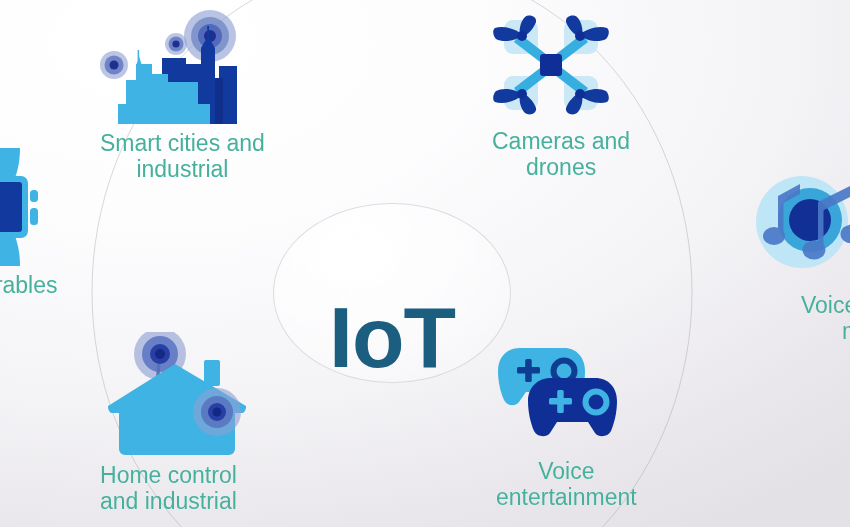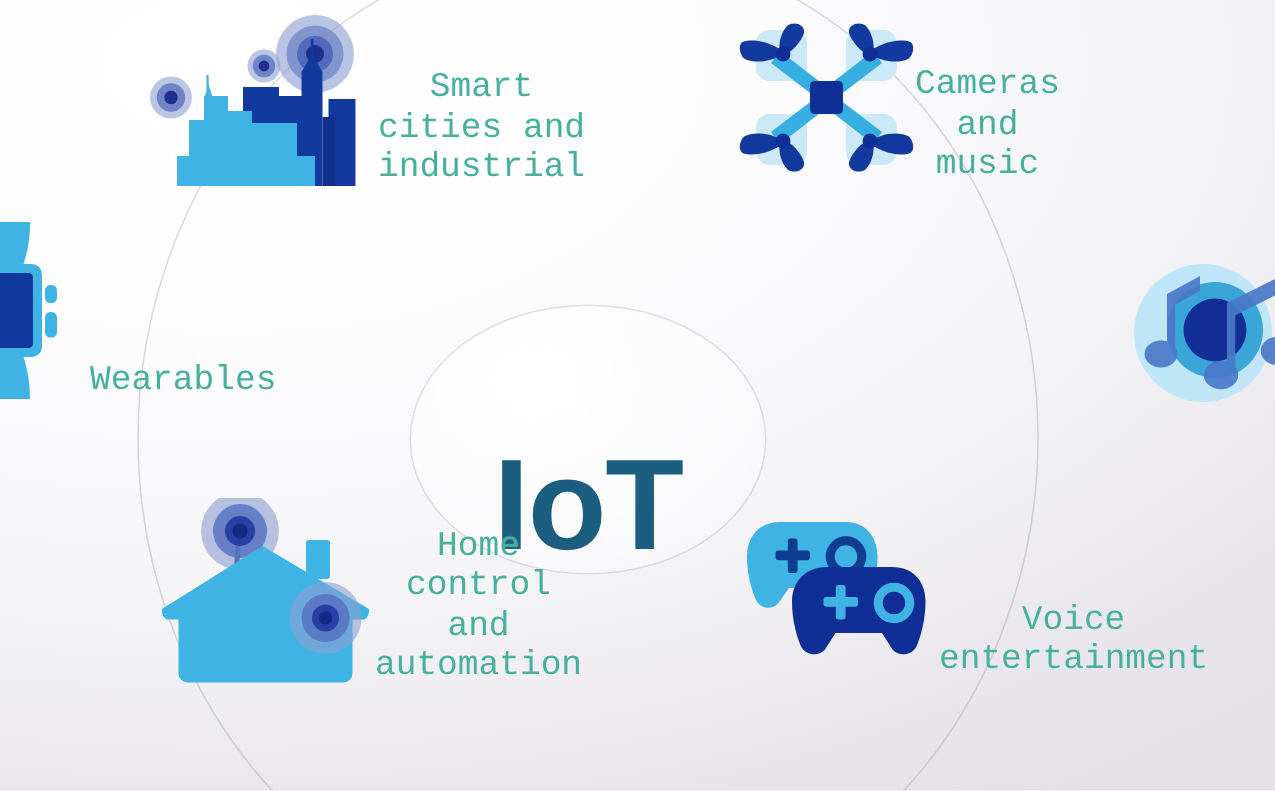--- a/index.html
+++ b/index.html
@@ -22,21 +22,21 @@
     border:1px solid rgba(150,150,160,0.30);
     background:radial-gradient(ellipse at 35% 28%, rgba(255,255,255,0.95) 0%, rgba(252,252,253,0.75) 55%, rgba(245,244,247,0.25) 100%);
     display:flex; align-items:flex-end; justify-content:center;
   }
   .hub-label {
     font-size:86px; font-weight:bold; color:#1b5e80;
     letter-spacing:-1px; line-height:1; transform:translateY(-2px);
   }
 
   
-  .node { position:absolute; display:flex; align-items:flex-end;font-family:Liberation Mono, monospace; }
+  .node { position:absolute; display:flex; flex-direction:column; align-items:flex-start; }
   .node .icon { display:block; }
   .node .caption {
     margin-top:6px; text-align:center; color:#45b09c;
     font-size:23px; line-height:1.14; white-space:pre-line;
     text-shadow:0 0 1px rgba(255,255,255,0.5);
   }
 
   
   #node-smart-cities { left:100px;  top:8px;   width:210px; }
   #node-cameras      { left:492px;  top:8px;   width:188px; }
@@ -134,21 +134,21 @@
 
         <g fill="#102f96">
           <circle cx="30" cy="28" r="5"></circle>
             <circle cx="88" cy="28" r="5"></circle>
           <circle cx="30" cy="86" r="5"></circle>
             <circle cx="88" cy="86" r="5"></circle>
         </g>
       </svg>
     </div>
     <div class="caption">Cameras and
-music</div>
+drones</div>
   </div>
 
   <div class="node" id="node-wearables">
     <div class="icon-wrap">
       <svg class="icon" width="116" height="118" viewBox="0 0 116 118" xmlns="http://www.w3.org/2000/svg">
 
         <path d="M30,0 h46 c0,18 -4,26 -6,34 h-34 c-2,-8 -6,-16 -6,-34 z" fill="#3fb3e3"></path>
 
         <path d="M36,84 h34 c2,8 6,16 6,34 h-46 c0,-18 4,-26 6,-34 z" fill="#3fb3e3"></path>
 
@@ -211,21 +211,21 @@
 
         <g>
           <circle cx="117" cy="80" r="24" fill="#8e9ed2" opacity="0.6"></circle>
           <circle cx="117" cy="80" r="16" fill="#5670c0" opacity="0.82"></circle>
           <circle cx="117" cy="80" r="9" fill="#2a3fa6"></circle>
           <circle cx="117" cy="80" r="4.5" fill="#122a86"></circle>
         </g>
       </svg>
     </div>
     <div class="caption">Home control
-and automation</div>
+and industrial</div>
   </div>
 
   <div class="node" id="node-home-enter">
     <div class="icon-wrap">
       <svg class="icon" width="130" height="110" viewBox="0 0 130 110" xmlns="http://www.w3.org/2000/svg">
 
         <g>
           <path d="M24,6 h44 c13,0 21,10 21,23 c0,12 -3,22 -6,29 c-3,6 -11,7 -15,2 l-7,-10 h-31
                    l-7,10 c-4,5 -12,4 -15,-2 c-3,-7 -6,-17 -6,-29 c0,-13 8,-23 22,-23 z" fill="#3fb3e3"></path>
           <g fill="#0f3d91">

